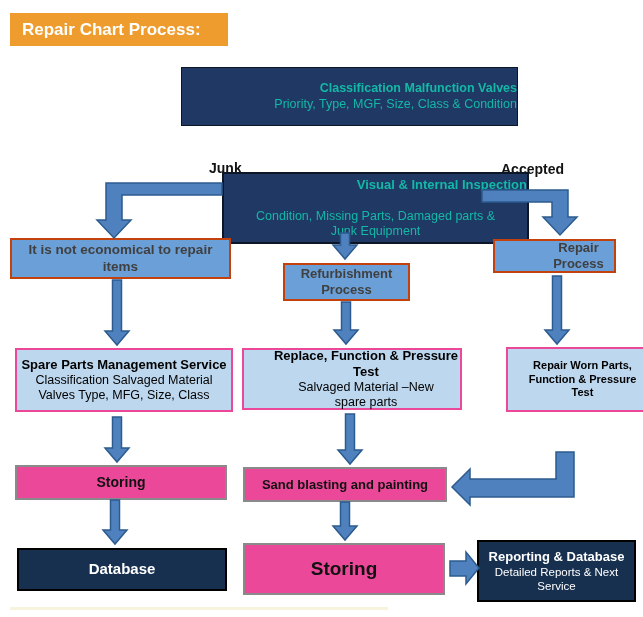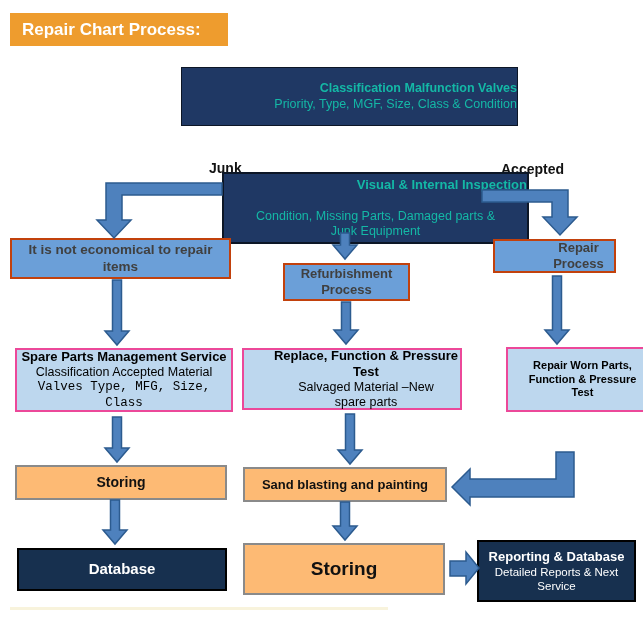--- a/index.html
+++ b/index.html
@@ -9,21 +9,21 @@
   }
   .box {
     position:absolute; box-sizing:border-box;
     display:flex; flex-direction:column; align-items:center; justify-content:center;
     text-align:center; line-height:1.22;
   }
   .dark   { background:#1F3864; color:#14b8a6; border:2px solid #0c1626;align-items:flex-end; }
   .darker { background:#17304F; color:#ffffff; border:2px solid #050a12; }
   .medium { background:#6B9FD8; color:#404040; border:2px solid #c2410c; }
   .light  { background:#BDD7EE; color:#000000; border:2px solid #ec4899; }
-  .lighter{ background:#fdba74; color:#111111; border:2px solid #8a8a8a; }
+  .lighter{ background:#ec4899; color:#111111; border:2px solid #8a8a8a; }
   .b { font-weight:bold; }
   .title-banner {
     position:absolute; left:10px; top:13px; width:218px; height:33px;
     background:#EE9C2E; color:#ffffff; font-weight:bold; font-size:17px;
     display:flex; align-items:center; padding-left:12px; box-sizing:border-box;
   }
   .flow-label { position:absolute; font-weight:bold; font-size:14px; color:#121212; }
   svg.arrows { position:absolute; left:0; top:0; pointer-events:none; }
   svg.arrows polygon { fill:#4E81BD; stroke:#2C5B8F; stroke-width:1.5; }
   .faint-line { position:absolute; left:10px; top:607px; width:378px; height:3px; background:#F8F3DC; }
@@ -49,22 +49,22 @@
   </div>
 
   <div class="box medium b" style="left:10px; top:238px; width:221px; height:41px; font-size:13.5px;">It is not economical to repair items</div>
 
   <div class="box medium b" style="left:283px; top:263px; width:127px; height:38px; font-size:13px; padding:0 23px;">Refurbishment Process</div>
 
   <div class="box medium b" style="left:493px; top:239px; width:123px; height:34px; font-size:13px;padding-left:48px;">Repair Process</div>
 
   <div class="box light" style="left:15px; top:348px; width:218px; height:64px;">
     <div class="b" style="font-size:13px;">Spare Parts Management Service</div>
-    <div style="font-size:12.5px;">Classification Accepted Material</div>
-    <div style="font-size:12.5px;font-family:Liberation Mono, monospace;">Valves Type, MFG, Size, Class</div>
+    <div style="font-size:12.5px;">Classification Salvaged Material</div>
+    <div style="font-size:12.5px;">Valves Type, MFG, Size, Class</div>
   </div>
 
   <div class="box light" style="left:242px; top:348px; width:220px; height:62px;padding-left:28px;">
     <div class="b" style="font-size:13px;">Replace, Function &amp; Pressure Test</div>
     <div style="font-size:12.5px; width:170px;">Salvaged Material –New spare parts</div>
   </div>
 
   <div class="box light b" style="left:506px; top:347px; width:153px; height:65px; font-size:11px; padding:0 10px;">Repair Worn Parts, Function &amp; Pressure Test</div>
 
   <div class="box lighter b" style="left:15px; top:465px; width:212px; height:35px; font-size:14px;">Storing</div>

